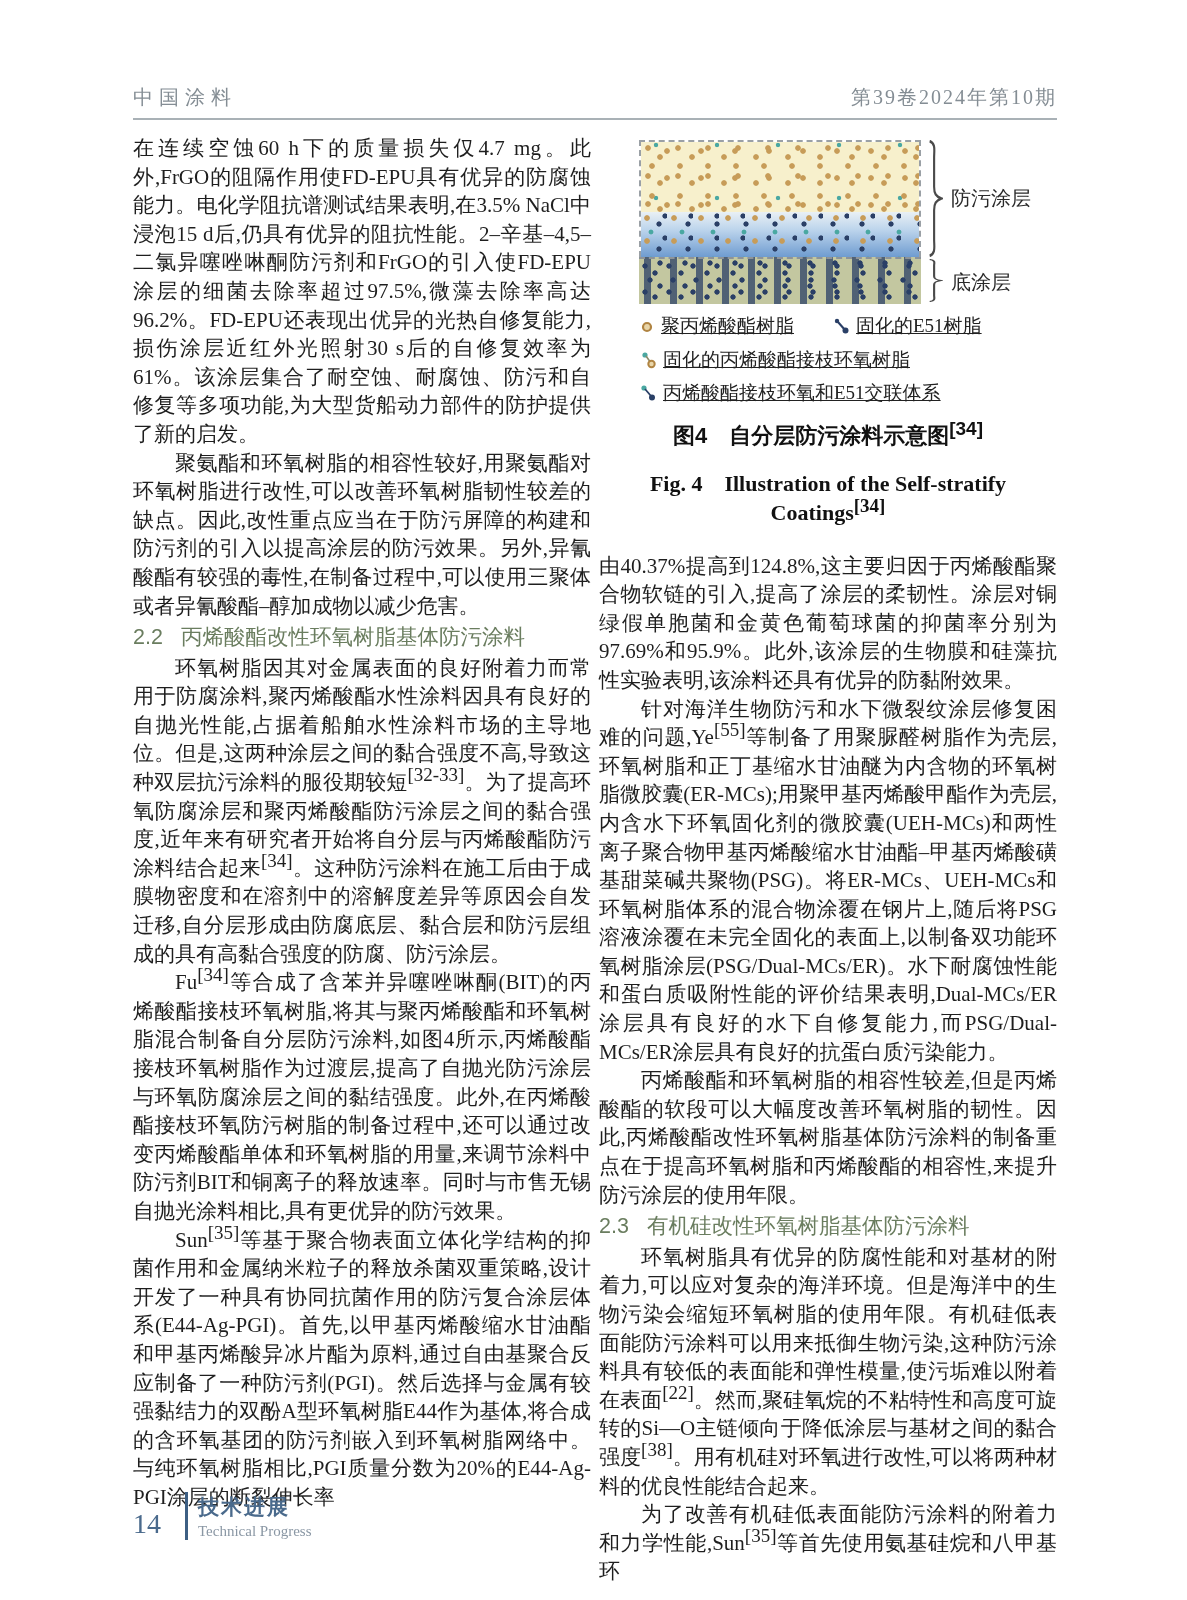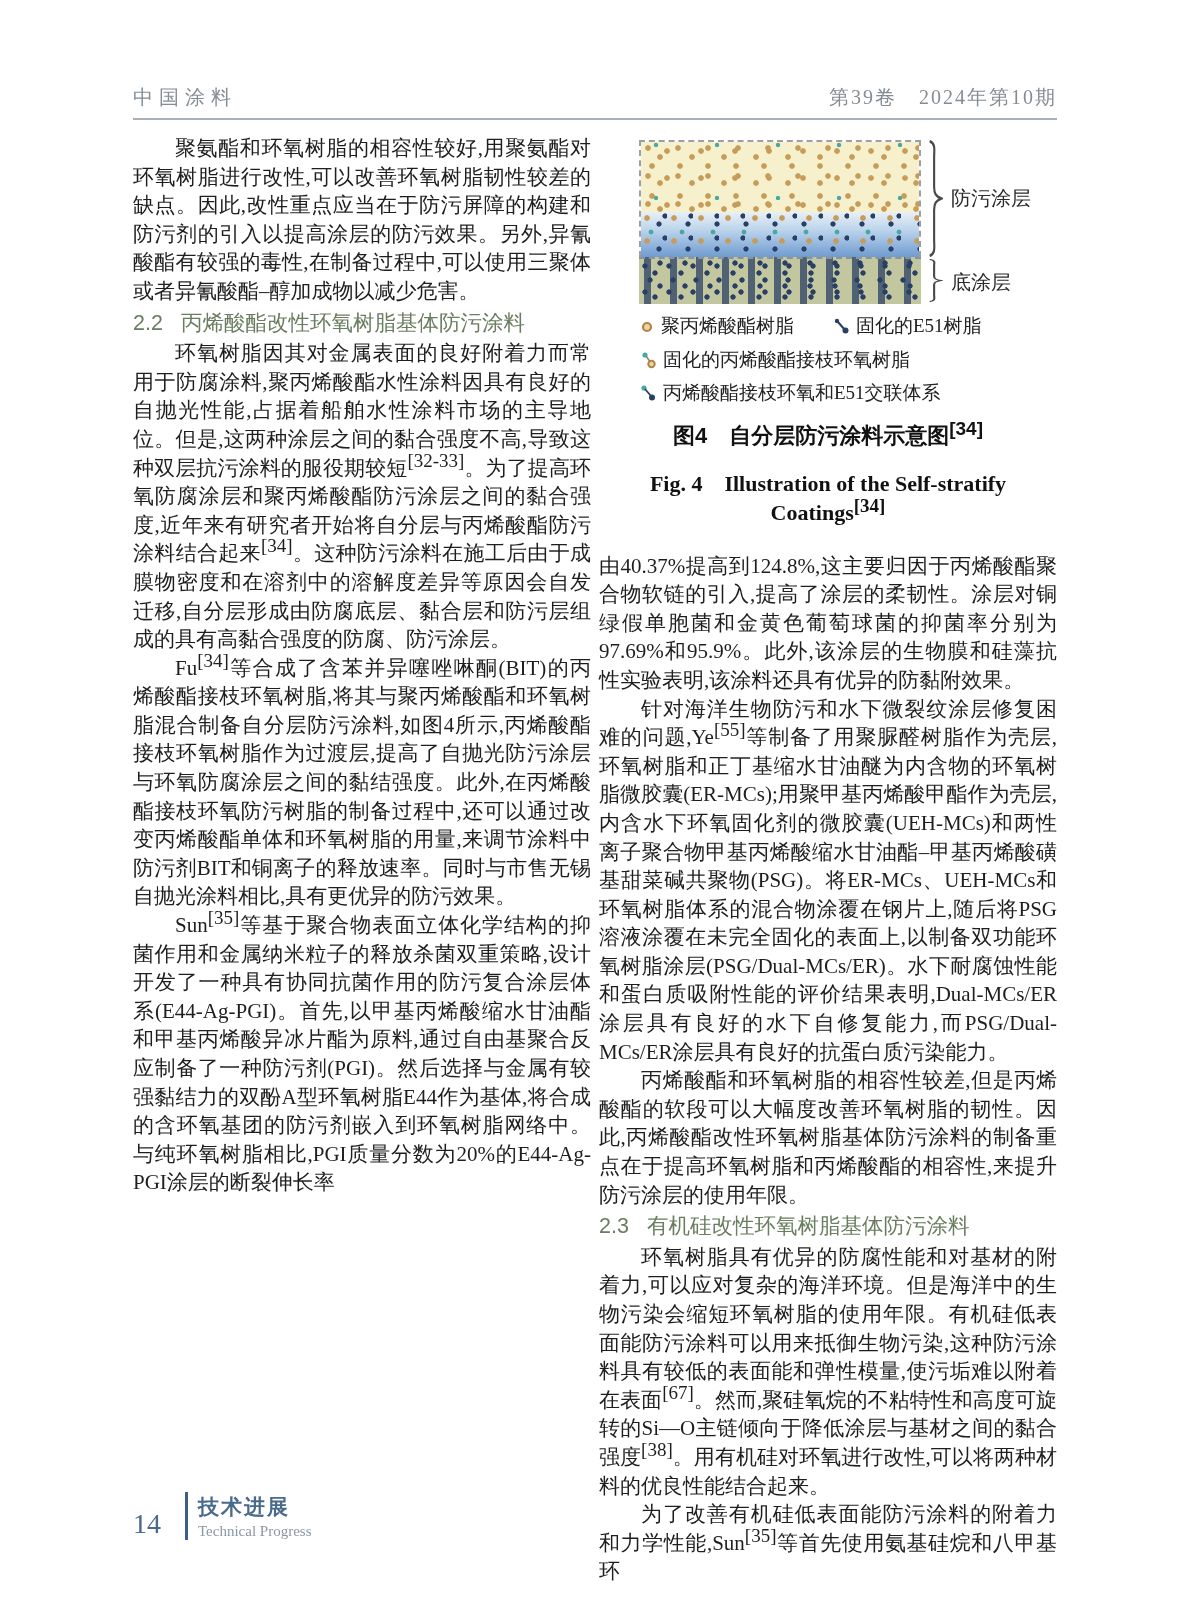--- a/index.html
+++ b/index.html
@@ -12,21 +12,21 @@
   .page{position:relative;width:1187px;height:1600px;background:#fff;overflow:hidden;
         font-family:"Liberation Serif","DejaVu Serif",serif;color:var(--body-text);}
 
   
   .hdr{position:absolute;top:84px;left:133px;width:924px;display:flex;
        justify-content:space-between;align-items:flex-end;
        border-bottom:2px solid var(--rule-gray);padding-bottom:7px;
        color:var(--header-gray);font-size:20px;}
   .hdr .journal{letter-spacing:6px;}
   .hdr .issue span{letter-spacing:2px;}
-  .hdr .issue .vol{margin-right:22px;}
+  .hdr .issue .vol{}
 
   
   .columns{position:absolute;top:134px;left:133px;width:924px;display:flex;gap:8px;}
   .col{width:458px;font-size:21px;line-height:28.6px;text-align:justify;}
   .col p{margin:0;}
   .indent{text-indent:2em;}
   sup{font-size:19px;line-height:0;vertical-align:super;}
 
   .section-heading{font-family:"Liberation Sans","DejaVu Sans",sans-serif;
        font-weight:normal;font-size:21.5px;color:var(--heading-green);
@@ -65,21 +65,21 @@
   .brace{position:absolute;left:288px;width:16px;}
   .brace svg{display:block;width:100%;height:100%;}
   .brace-top{top:0;height:117px;}
   .brace-bottom{top:119px;height:43px;}
   .fig-label{position:absolute;left:312px;font-size:20px;color:#2a2a2a;white-space:nowrap;}
   .fig-label-top{top:44px;}
   .fig-label-bottom{top:128px;}
 
   .legend{margin:10px 0 0 40px;font-size:19px;color:#222;}
   .legend-row{display:flex;align-items:center;margin-bottom:5px;}
-  .legend-item{display:flex;align-items:center;}
+  .legend-item{display:flex;align-items:center;text-decoration:underline;}
   .legend-row .gap{width:38px;}
   .legend-item svg{margin-right:6px;flex:0 0 auto;}
 
   .caption{width:458px;text-align:center;font-weight:bold;}
   .caption-cn{margin-top:14px;font-family:"Liberation Sans","DejaVu Sans",sans-serif;
               font-size:22px;color:#111;}
   .caption-en{margin-top:20px;font-family:"Liberation Serif","DejaVu Serif",serif;
               font-size:22px;color:#111;}
 
   
@@ -100,20 +100,21 @@
   <div class="hdr">
     <span class="journal">中国涂料</span>
     <span class="issue">
       <span class="vol">第39卷</span><span>2024年第10期</span>
     </span>
   </div>
 
   <div class="columns">
 
     <section class="col">
+      <p>在连续空蚀60 h下的质量损失仅4.7 mg。此外,FrGO的阻隔作用使FD-EPU具有优异的防腐蚀能力。电化学阻抗谱测试结果表明,在3.5% NaCl中浸泡15 d后,仍具有优异的阻抗性能。2–辛基–4,5–二氯异噻唑啉酮防污剂和FrGO的引入使FD-EPU涂层的细菌去除率超过97.5%,微藻去除率高达96.2%。FD-EPU还表现出优异的光热自修复能力,损伤涂层近红外光照射30 s后的自修复效率为61%。该涂层集合了耐空蚀、耐腐蚀、防污和自修复等多项功能,为大型货船动力部件的防护提供了新的启发。</p>
       <p class="indent">聚氨酯和环氧树脂的相容性较好,用聚氨酯对环氧树脂进行改性,可以改善环氧树脂韧性较差的缺点。因此,改性重点应当在于防污屏障的构建和防污剂的引入以提高涂层的防污效果。另外,异氰酸酯有较强的毒性,在制备过程中,可以使用三聚体或者异氰酸酯–醇加成物以减少危害。</p>
       <div class="section-heading">
         <span class="num">2.2</span><span>丙烯酸酯改性环氧树脂基体防污涂料</span>
       </div>
       <p class="indent">环氧树脂因其对金属表面的良好附着力而常用于防腐涂料,聚丙烯酸酯水性涂料因具有良好的自抛光性能,占据着船舶水性涂料市场的主导地位。但是,这两种涂层之间的黏合强度不高,导致这种双层抗污涂料的服役期较短<sup>[32-33]</sup>。为了提高环氧防腐涂层和聚丙烯酸酯防污涂层之间的黏合强度,近年来有研究者开始将自分层与丙烯酸酯防污涂料结合起来<sup>[34]</sup>。这种防污涂料在施工后由于成膜物密度和在溶剂中的溶解度差异等原因会自发迁移,自分层形成由防腐底层、黏合层和防污层组成的具有高黏合强度的防腐、防污涂层。</p>
       <p class="indent">Fu<sup>[34]</sup>等合成了含苯并异噻唑啉酮(BIT)的丙烯酸酯接枝环氧树脂,将其与聚丙烯酸酯和环氧树脂混合制备自分层防污涂料,如图4所示,丙烯酸酯接枝环氧树脂作为过渡层,提高了自抛光防污涂层与环氧防腐涂层之间的黏结强度。此外,在丙烯酸酯接枝环氧防污树脂的制备过程中,还可以通过改变丙烯酸酯单体和环氧树脂的用量,来调节涂料中防污剂BIT和铜离子的释放速率。同时与市售无锡自抛光涂料相比,具有更优异的防污效果。</p>
       <p class="indent">Sun<sup>[35]</sup>等基于聚合物表面立体化学结构的抑菌作用和金属纳米粒子的释放杀菌双重策略,设计开发了一种具有协同抗菌作用的防污复合涂层体系(E44-Ag-PGI)。首先,以甲基丙烯酸缩水甘油酯和甲基丙烯酸异冰片酯为原料,通过自由基聚合反应制备了一种防污剂(PGI)。然后选择与金属有较强黏结力的双酚A型环氧树脂E44作为基体,将合成的含环氧基团的防污剂嵌入到环氧树脂网络中。与纯环氧树脂相比,PGI质量分数为20%的E44-Ag-PGI涂层的断裂伸长率</p>
     </section>
 
     <section class="col">
@@ -183,21 +184,21 @@
         <div class="caption caption-cn">图4　自分层防污涂料示意图<sup>[34]</sup></div>
         <div class="caption caption-en">Fig. 4　Illustration of the Self-stratify Coatings<sup>[34]</sup></div>
       </div>
 
       <p>由40.37%提高到124.8%,这主要归因于丙烯酸酯聚合物软链的引入,提高了涂层的柔韧性。涂层对铜绿假单胞菌和金黄色葡萄球菌的抑菌率分别为97.69%和95.9%。此外,该涂层的生物膜和硅藻抗性实验表明,该涂料还具有优异的防黏附效果。</p>
       <p class="indent">针对海洋生物防污和水下微裂纹涂层修复困难的问题,Ye<sup>[55]</sup>等制备了用聚脲醛树脂作为壳层,环氧树脂和正丁基缩水甘油醚为内含物的环氧树脂微胶囊(ER-MCs);用聚甲基丙烯酸甲酯作为壳层,内含水下环氧固化剂的微胶囊(UEH-MCs)和两性离子聚合物甲基丙烯酸缩水甘油酯–甲基丙烯酸磺基甜菜碱共聚物(PSG)。将ER-MCs、UEH-MCs和环氧树脂体系的混合物涂覆在钢片上,随后将PSG溶液涂覆在未完全固化的表面上,以制备双功能环氧树脂涂层(PSG/Dual-MCs/ER)。水下耐腐蚀性能和蛋白质吸附性能的评价结果表明,Dual-MCs/ER涂层具有良好的水下自修复能力,而PSG/Dual-MCs/ER涂层具有良好的抗蛋白质污染能力。</p>
       <p class="indent">丙烯酸酯和环氧树脂的相容性较差,但是丙烯酸酯的软段可以大幅度改善环氧树脂的韧性。因此,丙烯酸酯改性环氧树脂基体防污涂料的制备重点在于提高环氧树脂和丙烯酸酯的相容性,来提升防污涂层的使用年限。</p>
       <div class="section-heading">
         <span class="num">2.3</span><span>有机硅改性环氧树脂基体防污涂料</span>
       </div>
-      <p class="indent">环氧树脂具有优异的防腐性能和对基材的附着力,可以应对复杂的海洋环境。但是海洋中的生物污染会缩短环氧树脂的使用年限。有机硅低表面能防污涂料可以用来抵御生物污染,这种防污涂料具有较低的表面能和弹性模量,使污垢难以附着在表面<sup>[67]</sup>。然而,聚硅氧烷的不粘特性和高度可旋转的Si—O主链倾向于降低涂层与基材之间的黏合强度<sup>[38]</sup>。用有机硅对环氧进行改性,可以将两种材料的优良性能结合起来。</p>
+      <p class="indent">环氧树脂具有优异的防腐性能和对基材的附着力,可以应对复杂的海洋环境。但是海洋中的生物污染会缩短环氧树脂的使用年限。有机硅低表面能防污涂料可以用来抵御生物污染,这种防污涂料具有较低的表面能和弹性模量,使污垢难以附着在表面<sup>[22]</sup>。然而,聚硅氧烷的不粘特性和高度可旋转的Si—O主链倾向于降低涂层与基材之间的黏合强度<sup>[38]</sup>。用有机硅对环氧进行改性,可以将两种材料的优良性能结合起来。</p>
       <p class="indent">为了改善有机硅低表面能防污涂料的附着力和力学性能,Sun<sup>[35]</sup>等首先使用氨基硅烷和八甲基环</p>
     </section>
 
   </div>
 
   <div class="ftr">
     <span class="pageno">14</span>
     <span class="bar"></span>
     <span class="labels">
       <span class="cn">技术进展</span>

